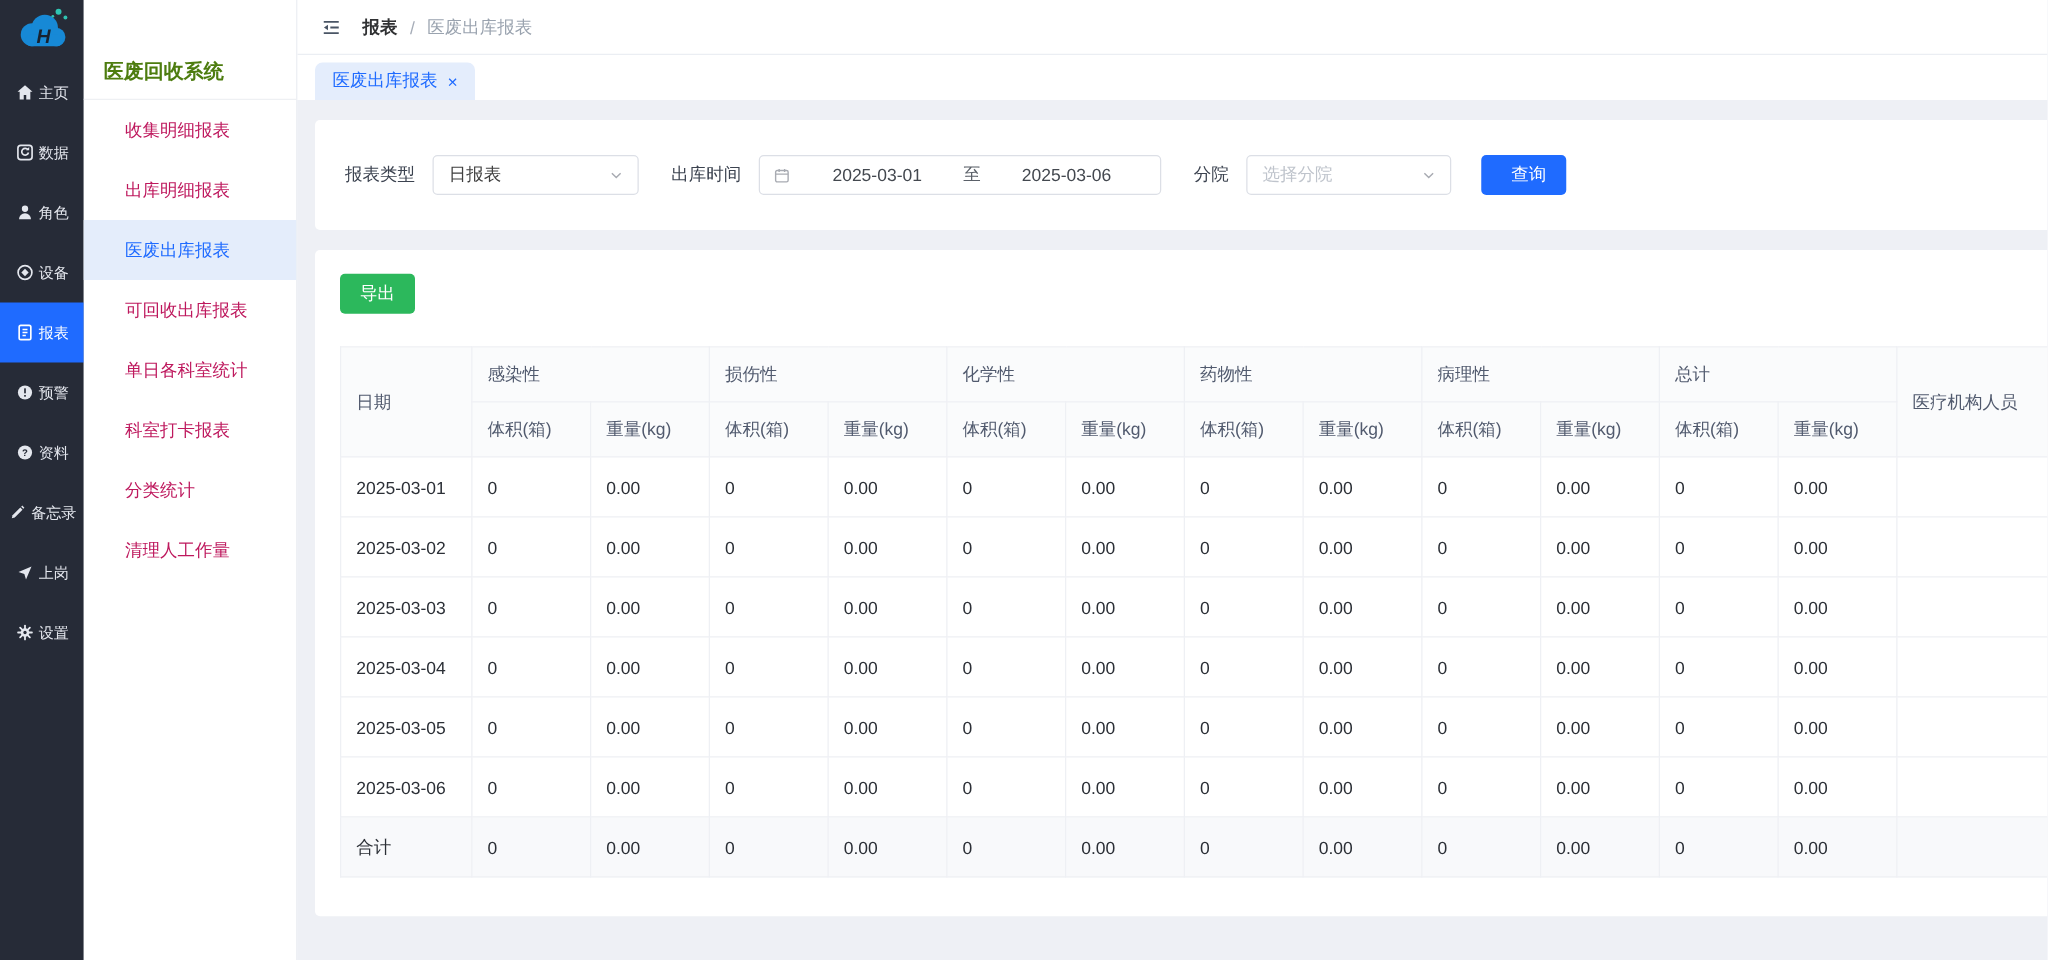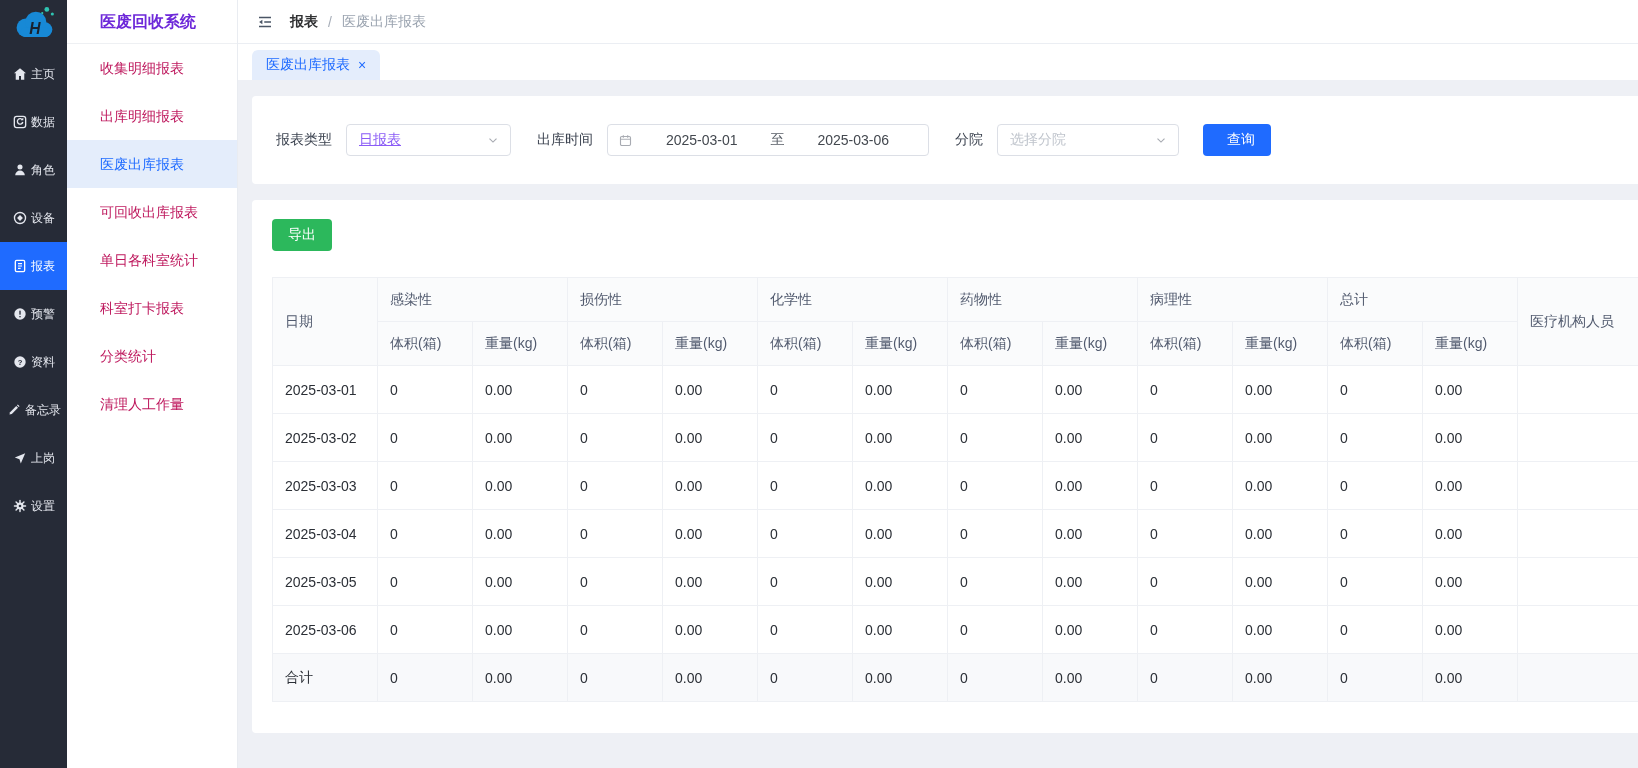--- a/index.html
+++ b/index.html
@@ -13,46 +13,46 @@
   .rail { width:67px; height:768px; background:var(--rail-bg); flex:none; display:flex; flex-direction:column; }
   .logo { height:50px; display:flex; align-items:center; justify-content:center; }
   .rail-item { height:48px; display:flex; flex-direction:row; align-items:center; justify-content:center; gap:3px;
     color:#e4e7ee; cursor:pointer; }
   .rail-item.active { background:var(--primary); color:#fff; }
   .rail-item .ric { width:16px; height:16px; display:block; }
   .rail-item .ric svg { width:16px; height:16px; display:block; }
   .rail-label { font-size:12px; line-height:1; }
   
   .submenu { width:171px; height:768px; background:#fff; flex:none; border-right:1px solid #e9ecf1; }
-  .submenu-title { height:44px; line-height:44px; font-size:16px; font-weight:bold; color:#6d28d9;
-    padding-left:33px; border-bottom:1px solid #eef0f3; }
+  .submenu-title { height:44px; line-height:44px; font-size:16px; font-weight:bold; color:#4d7c0f;
+    padding-left:16px; border-bottom:1px solid #eef0f3;margin-top:36px; }
   .menu-item { height:48px; line-height:48px; padding-left:33px; font-size:14px; color:#be185d; cursor:pointer; white-space:nowrap; }
   .menu-item.active { background:#e4edfb; color:var(--primary); }
   
   .main { flex:1; display:flex; flex-direction:column; min-width:0; }
   .topbar { height:44px; background:#fff; border-bottom:1px solid #ebeef3; display:flex; align-items:center; padding-left:18px; flex:none; }
   .fold { width:18px; height:18px; margin-right:16px; cursor:pointer; }
   .crumb-section { font-weight:bold; color:#303133; margin-right:10px; }
   .crumb-sep { color:#a6adb8; margin-right:10px; }
   .crumb-page { color:#9aa3af; }
   .tabstrip { height:36px; background:#fff; display:flex; align-items:flex-end; padding-left:14px; flex:none; }
   .tab { height:30px; background:#e4edfc; border-radius:6px 6px 0 0; color:var(--primary);
     display:flex; align-items:center; gap:8px; padding:0 14px; font-size:14px; cursor:pointer; }
   .tab-close { font-size:14px; line-height:1; cursor:pointer; }
   
   .content { flex:1; overflow:hidden; padding:16px 0 0 14px; background:#eef0f5; }
   .card { background:#fff; border-radius:4px; width:1480px; }
   .filter-card { height:88px; display:flex; align-items:center; padding-left:24px; margin-bottom:16px; gap:14px; }
   .flabel { color:#3c4350; white-space:nowrap; }
   .sel { height:32px; border:1px solid #dcdfe6; border-radius:4px; background:#fff; display:flex; align-items:center;
     padding:0 10px 0 12px; cursor:pointer; }
-  .sel-value { flex:1; color:#8b5cf6;text-decoration:underline; }
+  .sel-value { flex:1; color:#404040; }
   .sel-placeholder { flex:1; color:#bfc4cc; }
   .sel-type { width:165px; margin-right:12px; }
-  .sel-branch { width:182px; margin-right:10px; }
+  .sel-branch { width:164px; margin-right:10px; }
   .chev { width:14px; height:14px; flex:none; }
   .daterange { width:322px; height:32px; border:1px solid #dcdfe6; border-radius:4px; display:flex; align-items:center;
     padding:0 10px; margin-right:12px; cursor:text; }
   .cal { width:15px; height:15px; flex:none; margin-right:4px; }
   .dval { flex:1; text-align:center; color:#43484f; }
   .dto { color:#5a6068; padding:0 4px; }
   .btn { height:32px; border:none; border-radius:4px; color:#fff; font-size:14px; padding:0 16px;
     cursor:pointer; font-family:inherit; }
   .btn-primary { background:var(--primary);padding-left:24px; }
   .btn-export { background:var(--green); }

